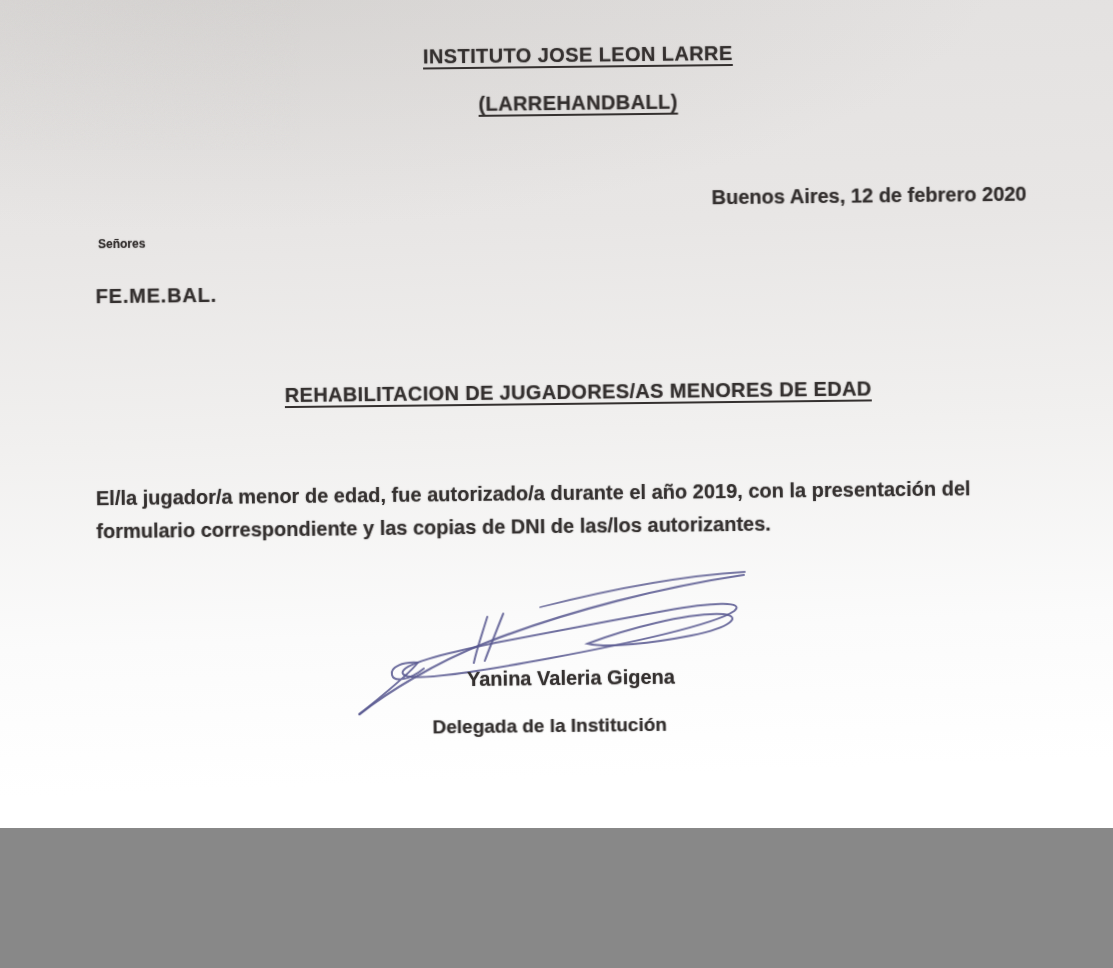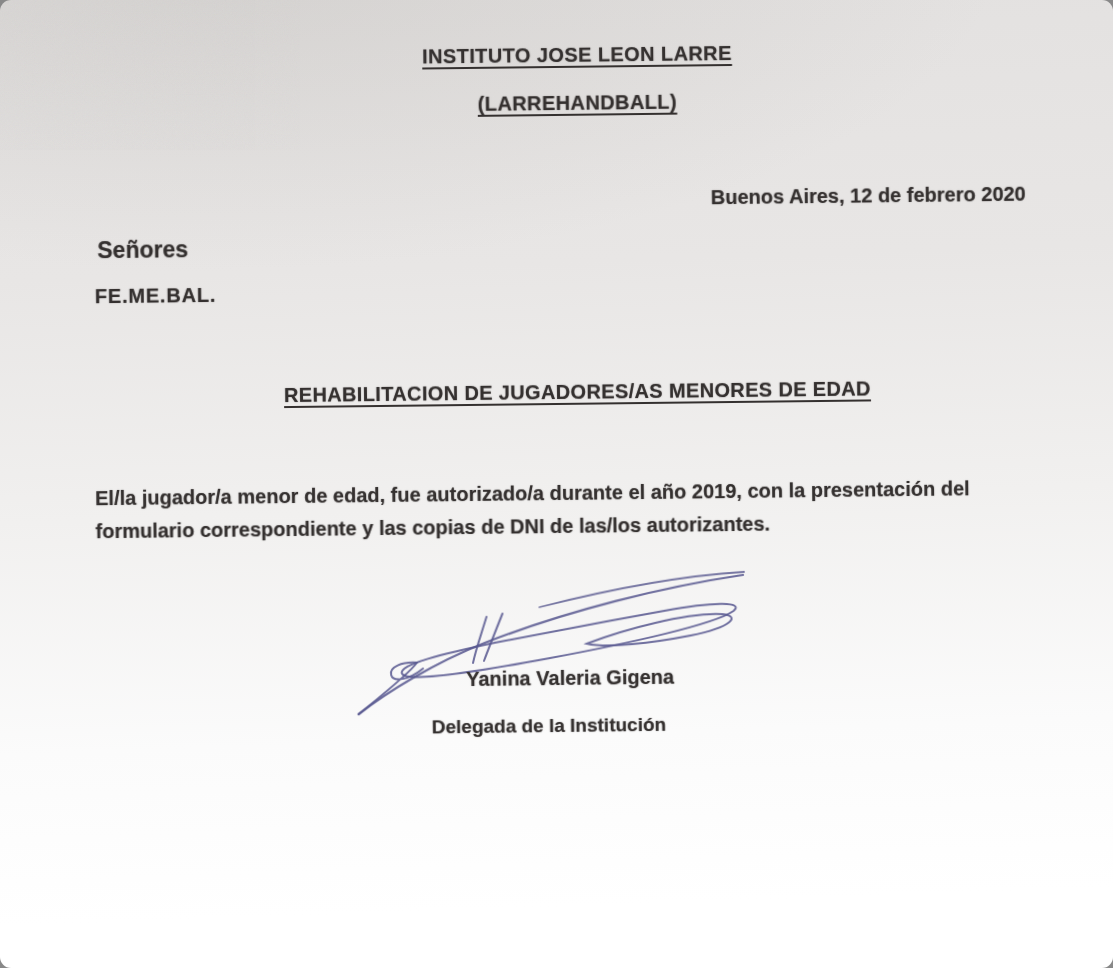--- a/index.html
+++ b/index.html
@@ -1,25 +1,24 @@
 <!DOCTYPE html>
 <html><head>
 <meta charset="utf-8">
 <style>
   html,body{margin:0;padding:0;background:#888;}
   .photo{
     position:relative;
-    width:1113px;height:968px;
+    width:1113px;height:828px;
     overflow:hidden;
     background:
       radial-gradient(120% 55% at 18% -5%, rgba(175,171,167,0.30), rgba(175,171,167,0) 60%),
       linear-gradient(178deg, #e3e1e0 0%, #e8e6e5 28%, #f1f0ef 52%, #fbfbfb 75%, #ffffff 92%);
     font-family:"Liberation Sans", sans-serif;
     color:#34302f;
-    border-radius:11px;
   }
   .content{
     position:absolute;inset:0;
     transform:rotate(-0.65deg);
     transform-origin:50% 50%;
     filter:blur(0.25px);
   }
   .t{
     position:absolute;
     white-space:nowrap;
@@ -27,21 +26,21 @@
     text-shadow:0 0 1.2px rgba(52,48,47,0.55);
   }
   .underlined{
     text-decoration:underline;
     text-decoration-thickness:2px;
     text-underline-offset:4px;
   }
   .title1{left:427px;top:44px;font-size:20px;letter-spacing:0.4px;}
   .title2{left:482px;top:92px;font-size:20px;letter-spacing:0.4px;}
   .date{right:84px;top:188px;font-size:20px;}
-  .senores{left:100px;top:232px;font-size:23px;}
+  .senores{left:100px;top:232px;font-size:12px;}
   .femebal{left:97px;top:280px;font-size:20px;letter-spacing:0.8px;}
   .subject{left:285px;top:381px;font-size:20px;letter-spacing:0.35px;}
   .bodytext{left:95px;top:477px;font-size:20px;}
   .bodytext .line{white-space:nowrap;line-height:33px;font-weight:bold;text-shadow:0 0 1.2px rgba(52,48,47,0.5);}
   .signame{left:464px;top:667px;font-size:20px;}
   .sigrole{left:429px;top:715px;font-size:19px;}
   .sig-svg{position:absolute;left:333px;top:568px;width:424px;height:158px;}
   .sig-svg *{fill:none;stroke-linecap:round;}
   .noise{position:absolute;inset:0;pointer-events:none;opacity:0.05;}
 </style>

